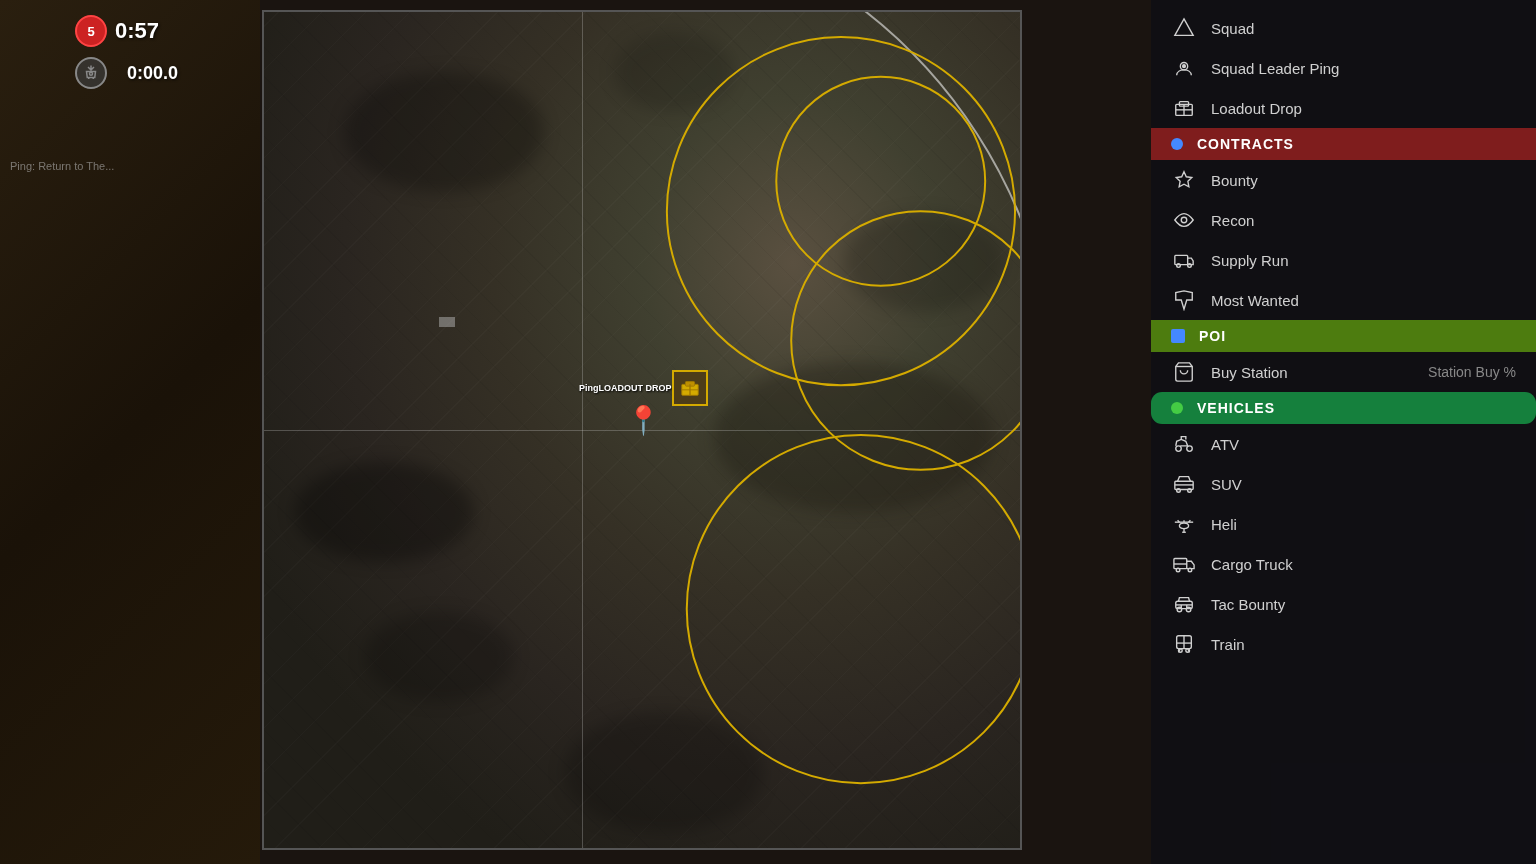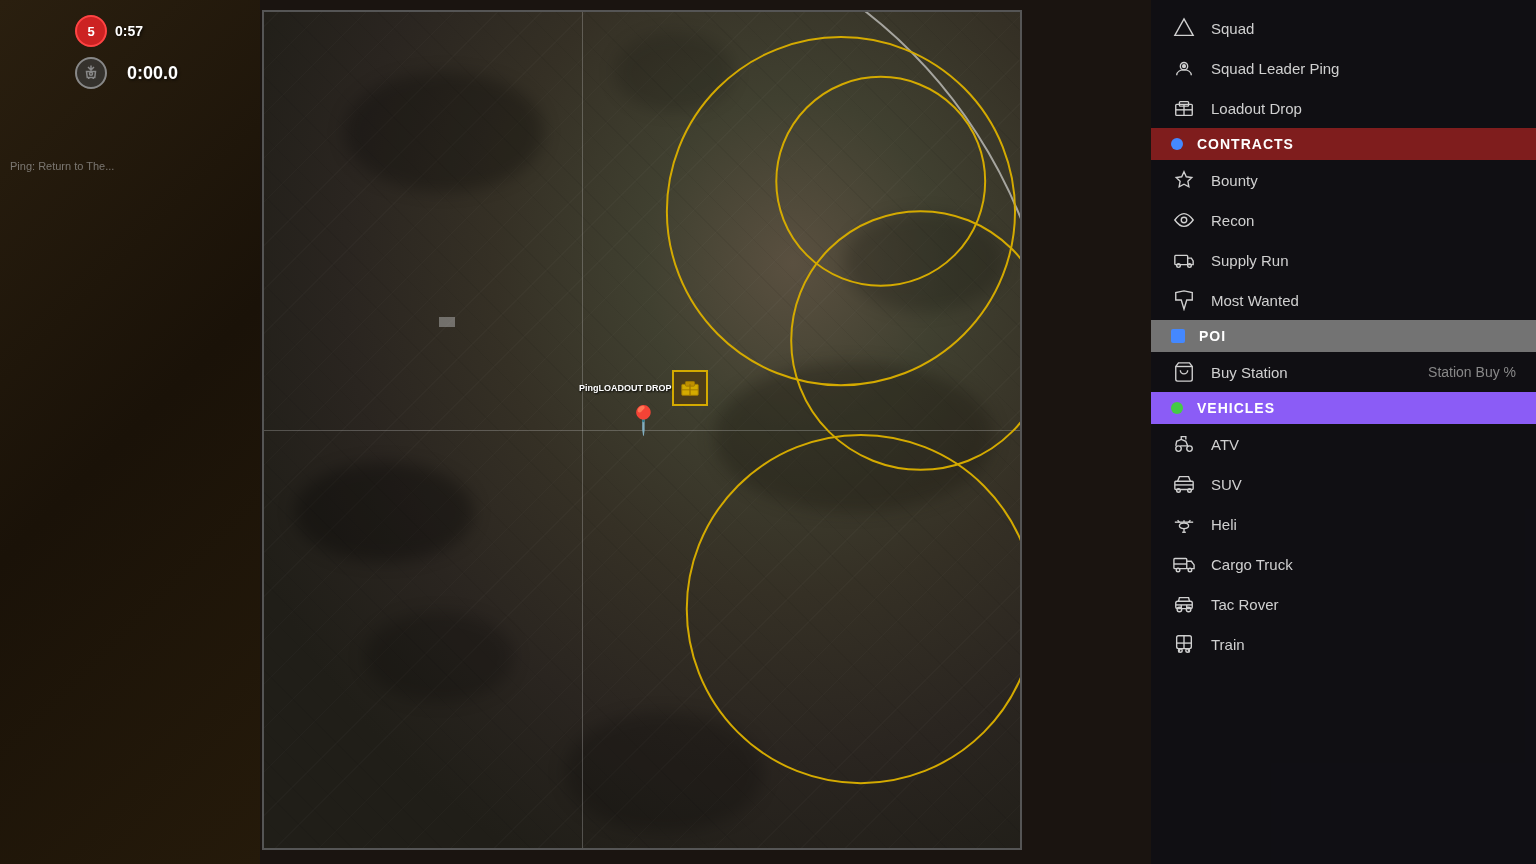--- a/index.html
+++ b/index.html
@@ -49,21 +49,21 @@
       display: flex;
       align-items: center;
       justify-content: center;
       color: white;
       font-size: 13px;
       font-weight: bold;
     }
 
     .timer-text {
       color: white;
-      font-size: 14px;
+      font-size: 22px;
       font-weight: bold;
       text-shadow: 1px 1px 3px rgba(0,0,0,0.8);
     }
 
     .score-badge {
       display: flex;
       align-items: center;
       gap: 20px;
     }
 
@@ -242,25 +242,26 @@
     .sidebar-item.section-header {
       background: #7f1d1d;
       color: white;
       font-weight: bold;
       font-size: 14px;
       letter-spacing: 1px;
       padding: 8px 20px;
     }
 
     .sidebar-item.section-header.poi {
-      background: #737373;
+      background: #4d7c0f;
     }
 
     .sidebar-item.section-header.vehicles {
-      background: #8b5cf6;
+      background: #15803d;
+      border-radius: 11px;
     }
 
     .sidebar-icon {
       width: 26px;
       height: 26px;
       display: flex;
       align-items: center;
       justify-content: center;
       flex-shrink: 0;
     }
@@ -519,21 +520,21 @@
       <svg class="icon-svg" viewBox="0 0 24 24" stroke="#cccccc" fill="none" stroke-width="1.8">
         <rect x="3" y="9" width="18" height="8" rx="2"></rect>
         <path d="M6 9 L7 5 L17 5 L18 9"></path>
         <circle cx="7" cy="18" r="2.5"></circle>
         <circle cx="17" cy="18" r="2.5"></circle>
         <line x1="3" y1="13" x2="21" y2="13"></line>
         <line x1="9" y1="13" x2="9" y2="17"></line>
         <line x1="15" y1="13" x2="15" y2="17"></line>
       </svg>
     </div>
-    <span>Tac Rover</span>
+    <span>Tac Bounty</span>
   </div>
 
   <div class="sidebar-item">
     <div class="sidebar-icon">
       <svg class="icon-svg" viewBox="0 0 24 24" stroke="#cccccc" fill="none" stroke-width="1.8">
         <rect x="4" y="3" width="16" height="14" rx="2"></rect>
         <line x1="4" y1="11" x2="20" y2="11"></line>
         <line x1="12" y1="3" x2="12" y2="17"></line>
         <circle cx="8" cy="19" r="2"></circle>
         <circle cx="16" cy="19" r="2"></circle>

